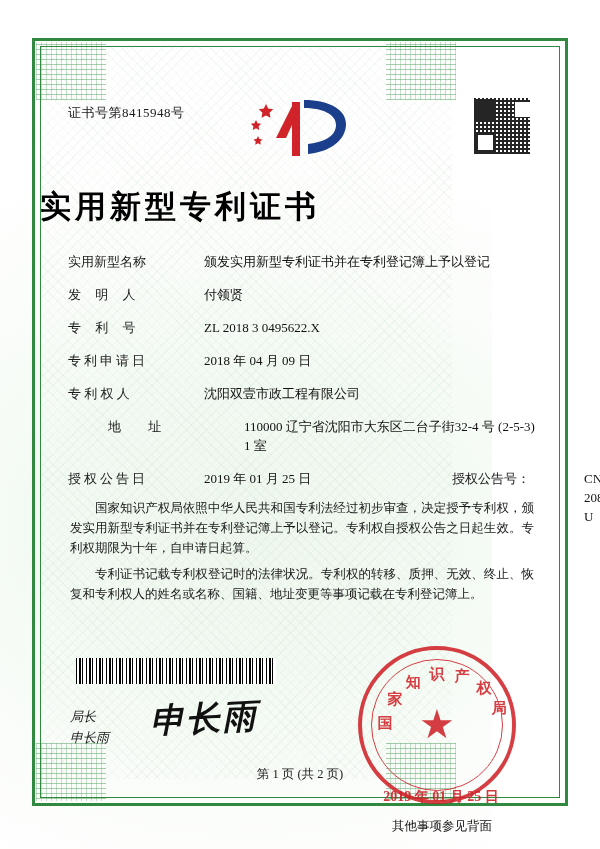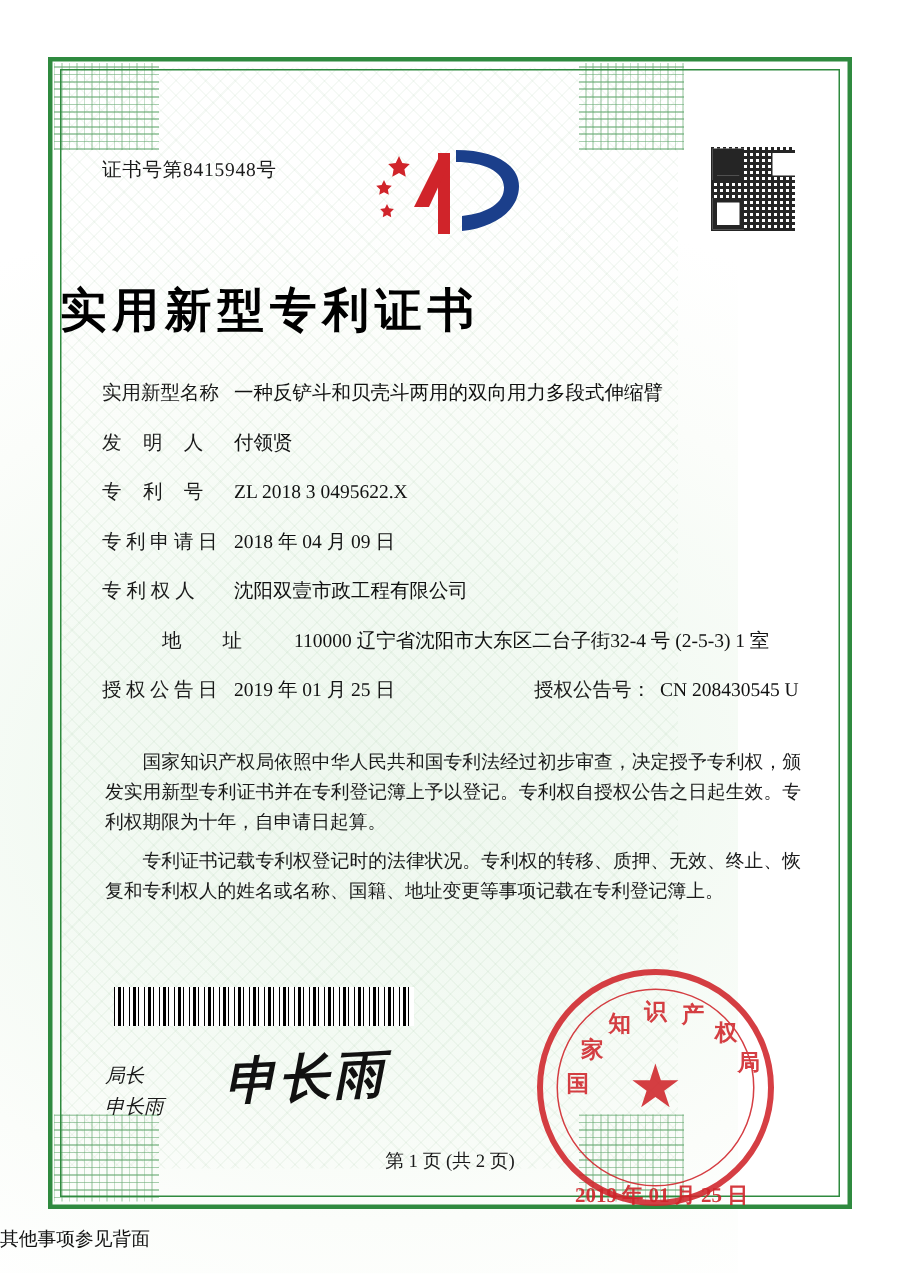--- a/index.html
+++ b/index.html
@@ -120,20 +120,21 @@
     position: absolute;
     left: 28px; top: 206px;
     right: 24px;
   }
   .field-row {
     display: flex;
     align-items: flex-start;
     margin-bottom: 14px;
     font-size: 13px;
     line-height: 19px;
+    gap: 48px;
   }
   .field-label {
     width: 88px;
     flex: 0 0 88px;
     white-space: nowrap;
     letter-spacing: 0px;
   }
   .field-label.sp1 { letter-spacing: 5.5px; }
   .field-label.sp2 { letter-spacing: 12px; margin-left: 40px; }
   .field-label.sp3 { letter-spacing: 3px; }
@@ -241,21 +242,21 @@
   .page-num {
     position: absolute;
     left: 0; right: 0; top: 720px;
     text-align: center;
     font-size: 12.5px;
   }
 
   .footer-note {
     position: absolute;
     left: 0; right: 0; top: 818px;
-    text-align: left;
+    text-align: right;
     font-size: 12.5px;
     color: #111;
   }
 </style>
 </head>
 <body>
 
 <div class="page">
   <div class="guilloche"></div>
   <div class="border-outer"></div>
@@ -281,21 +282,21 @@
         <path d="M16 42 l1.4 2.9 3.2 .5 -2.3 2.2 .5 3.2 -2.8 -1.5 -2.8 1.5 .5 -3.2 -2.3 -2.2 3.2 -.5z" fill="#d0242a"></path>
       </svg>
     </div>
 
     <div class="main-title">实用新型专利证书</div>
 
     <div class="fields">
 
       <div class="field-row">
         <div class="field-label">实用新型名称</div>
-        <div class="field-value">一种反铲斗和贝壳斗两用的双向用力多段式伸缩臂</div>
+        <div class="field-value">颁发实用新型专利证书并在专利登记簿上予以登记</div>
       </div>
 
       <div class="field-row">
         <div class="field-label sp1">发 明 人</div>
         <div class="field-value">付领贤</div>
       </div>
 
       <div class="field-row">
         <div class="field-label sp1">专 利 号</div>
         <div class="field-value">ZL 2018 3 0495622.X</div>

